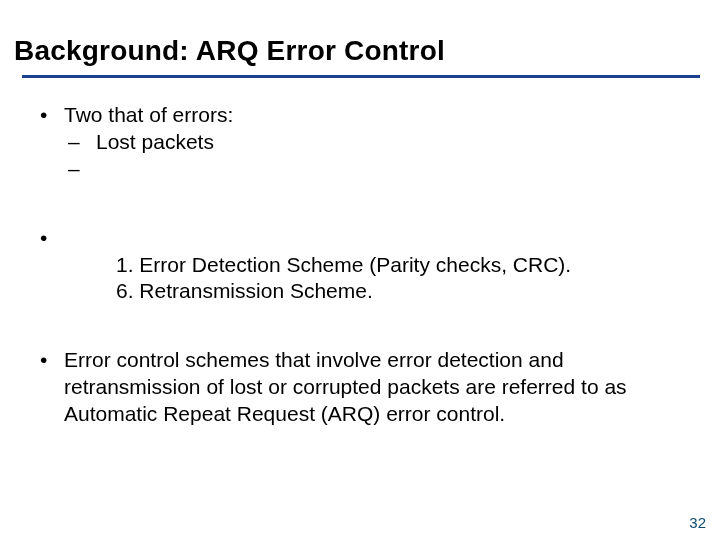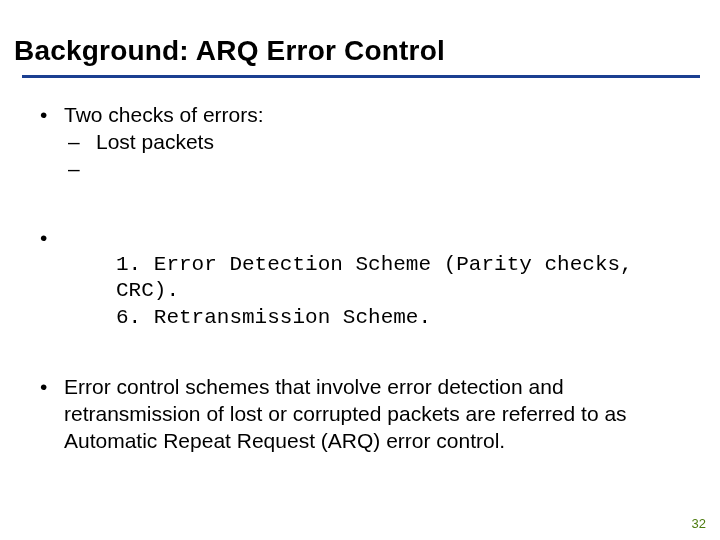--- a/index.html
+++ b/index.html
@@ -54,50 +54,49 @@
   .bullet-l2 {
     display: flex;
     padding-left: 28px;
   }
   .bullet-l2 .marker {
     width: 28px;
     flex: 0 0 28px;
   }
   .numline {
     padding-left: 76px;
-    font-family: Liberation Mono, monospace;
   }
   .bold {
     font-weight: normal;
   }
   .pagenum {
     position: absolute;
     right: 14px;
     bottom: 12px;
-    font-size: 13px;
-    color: #4d7c0f;
+    font-size: 15px;
+    color: #0c4a6e;
   }
 </style>
 </head>
 <body>
 
 <div class="slide">
 
   <div class="title">Background:  ARQ Error Control</div>
 
   <div class="rule-wrap">
     <div class="rule"></div>
   </div>
 
   <div class="content">
 
     <div class="group">
       <div class="bullet-l1">
         <span class="marker">•</span>
-        <span>Two checks of errors:</span>
+        <span>Two that of errors:</span>
       </div>
       <div class="bullet-l2">
         <span class="marker">–</span>
         <span class="bold">Lost packets</span>
       </div>
       <div class="bullet-l2">
         <span class="marker">–</span>
       </div>
     </div>
 

